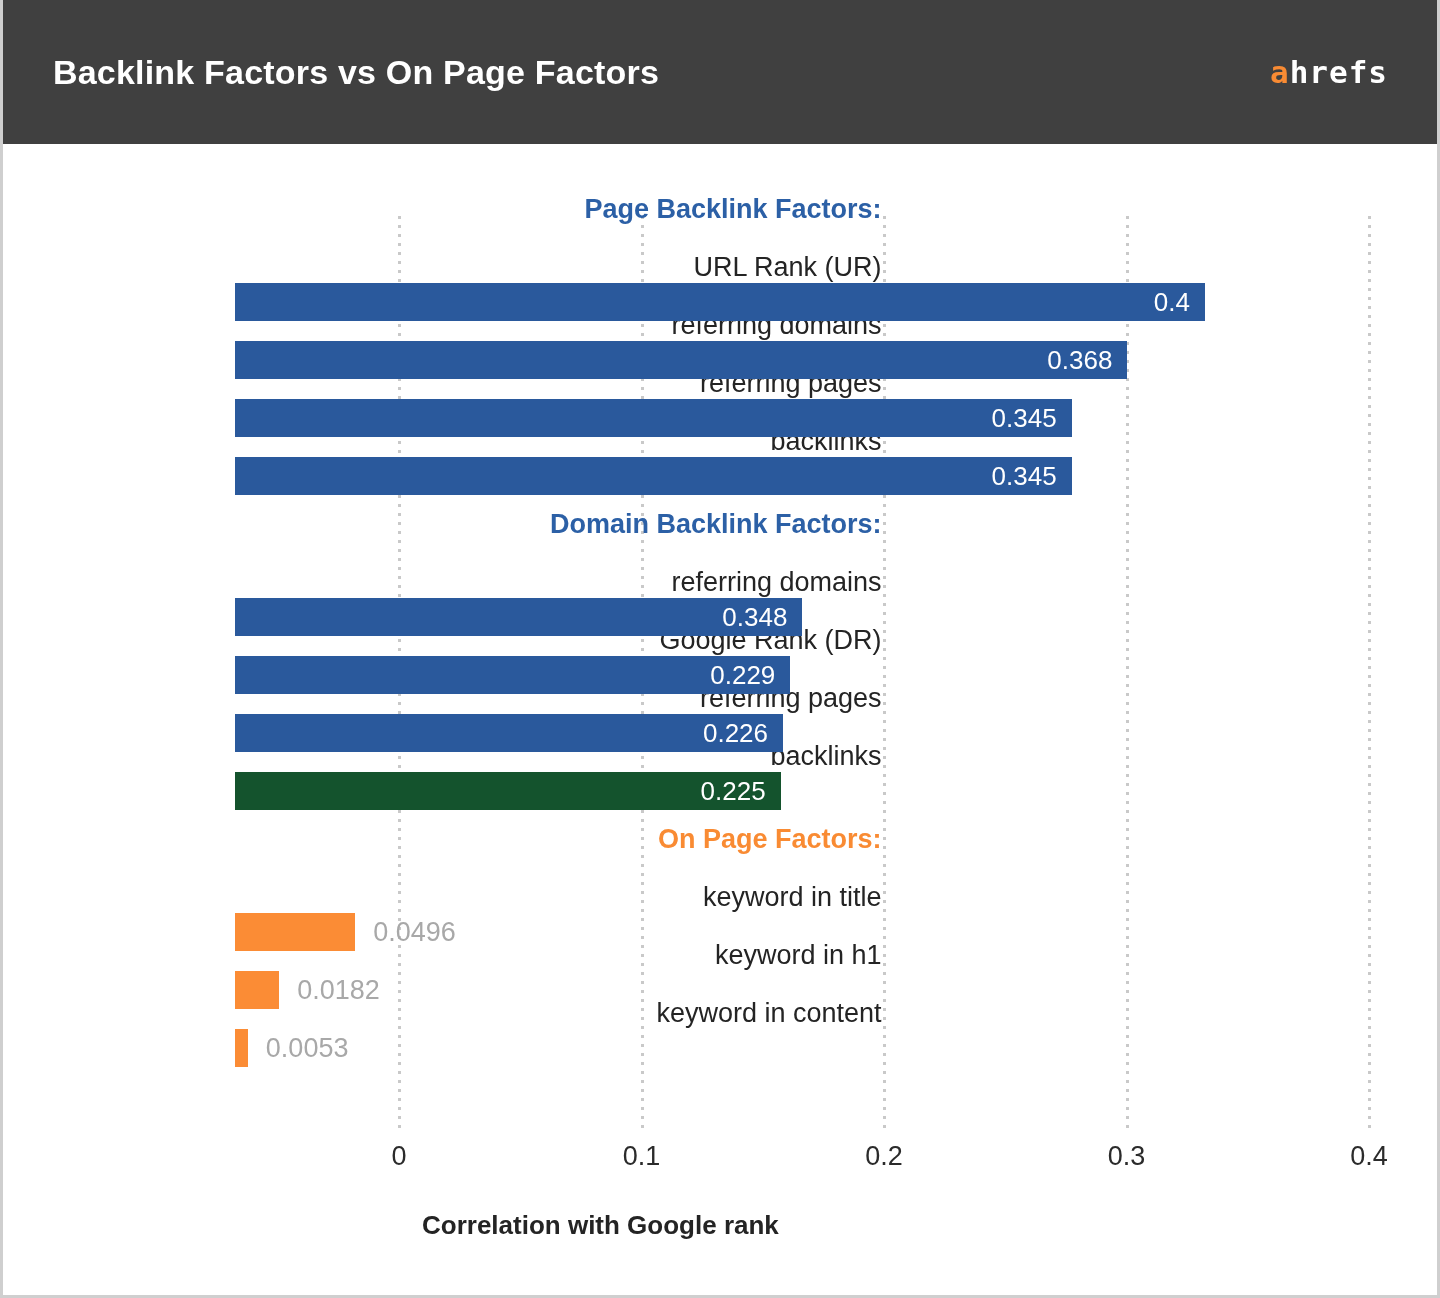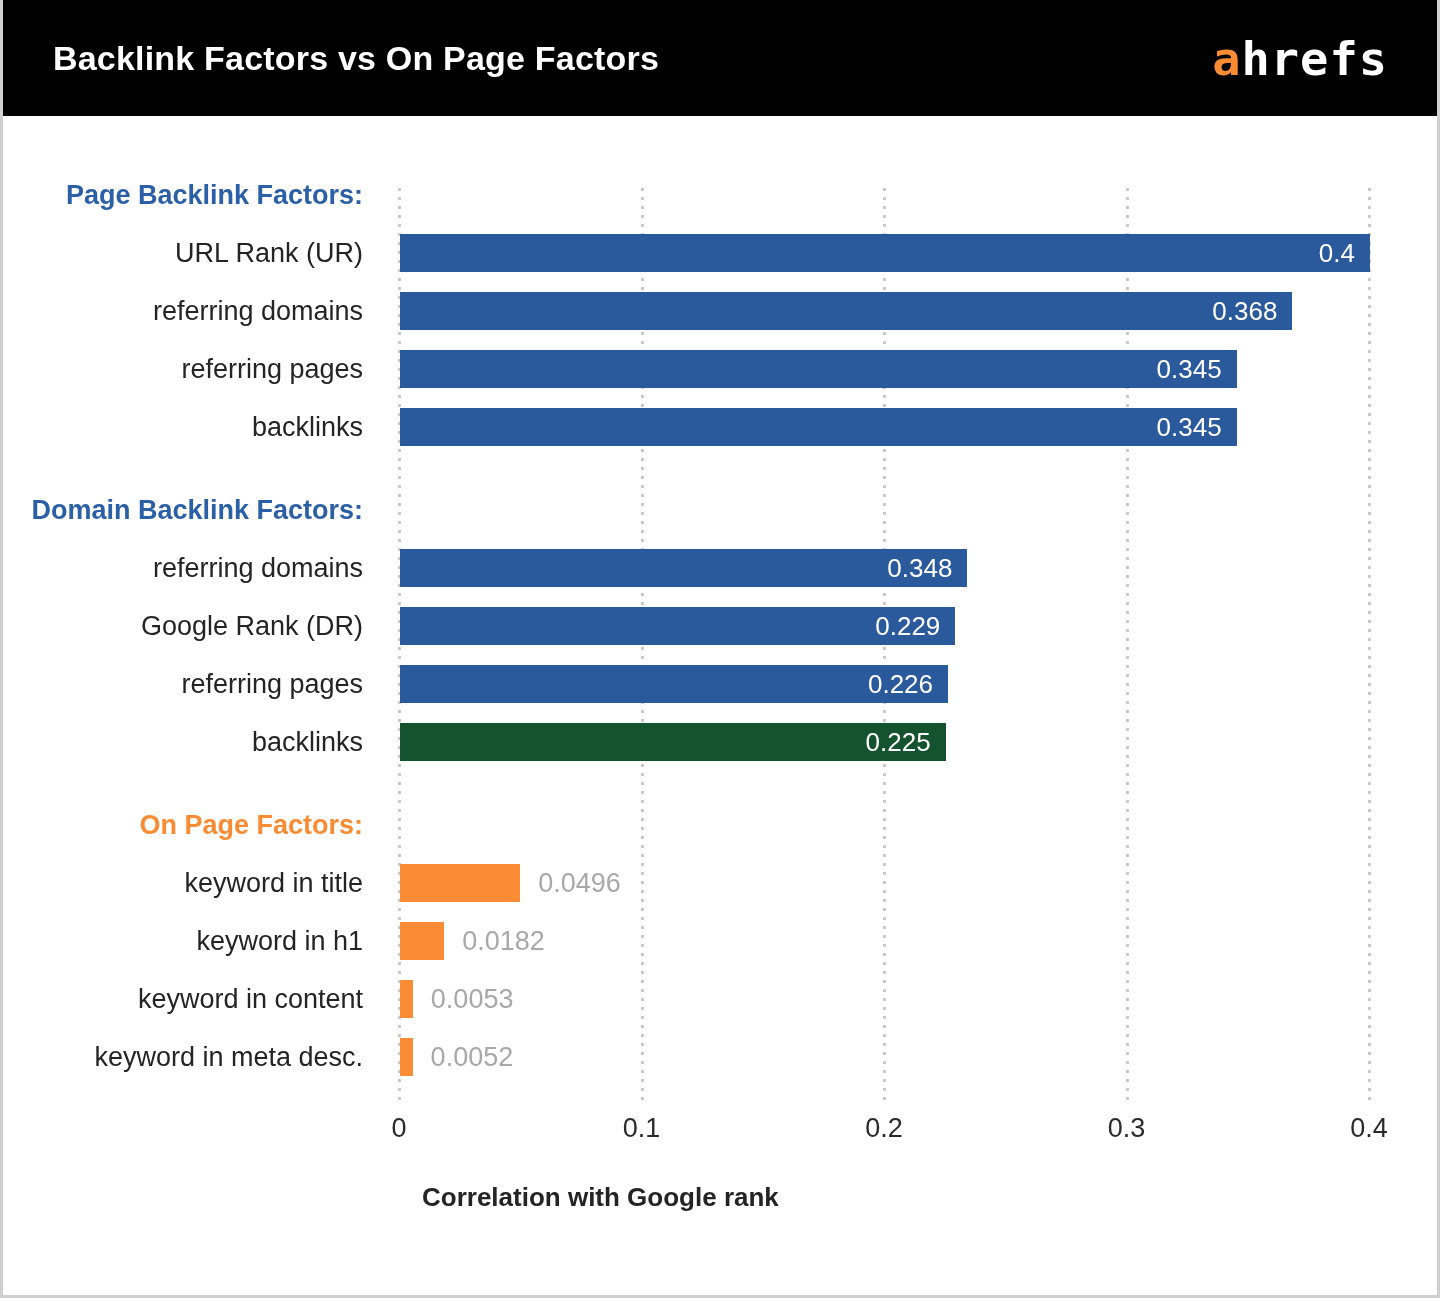--- a/index.html
+++ b/index.html
@@ -13,38 +13,38 @@
     margin: 0 auto;
     background: #ffffff;
     border: 3px solid #cfcfcf;
     border-top: none;
     overflow: hidden;
   }
 
   
   .header {
     position: relative;
-    height: 116px;
+    height: 144px;
     margin: 0 -3px;            
-    background: #000000;
+    background: #404040;
     display: flex;
     align-items: center;
     justify-content: space-between;
     padding: 0 52px 0 53px;
   }
   .title {
     color: #ffffff;
     font-size: 34px;
     font-weight: bold;
     letter-spacing: 0.2px;
   }
   .logo {
     font-family: "DejaVu Sans Mono", monospace;
     font-weight: bold;
-    font-size: 47px;
+    font-size: 31px;
     letter-spacing: 1px;
     color: #ffffff;
   }
   .logo .logo-a { color: #f98b33; }
 
   
   .chart {
     position: relative;
     height: 1169px;
     width: 100%;
@@ -71,20 +71,21 @@
   .rows {
     position: absolute;
     top: 50px;
     left: 0;
     width: 100%;
   }
   .row {
     display: flex;
     height: 58px;
     align-items: center;
+    flex-direction: column;
   }
   .row.gapped { margin-top: 25px; gap: 16px; }
   .row-label {
     width: 397px;
     padding-right: 37px;
     text-align: right;
     font-size: 27px;
     color: #242424;
     white-space: nowrap;
     flex: none;
@@ -257,27 +258,20 @@
             <span class="val-out">0.0182</span>
           </div>
         </div>
         <div class="row">
           <div class="row-label">keyword in content</div>
           <div class="row-plot">
             <div class="bar" style="width: 1.325%; background: rgb(251, 140, 53);"></div>
             <span class="val-out">0.0053</span>
           </div>
         </div>
-        <div class="row">
-          <div class="row-label">keyword in meta desc.</div>
-          <div class="row-plot">
-            <div class="bar" style="width: 1.3%; background: rgb(251, 140, 53);"></div>
-            <span class="val-out">0.0052</span>
-          </div>
-        </div>
       </div>
     <div class="ticks">
         <span class="tick" style="left: 0%;">0</span>
         <span class="tick" style="left: 25%;">0.1</span>
         <span class="tick" style="left: 50%; text-align: center;">0.2</span>
         <span class="tick" style="left: 75%;">0.3</span>
         <span class="tick" style="left: 100%;">0.4</span>
       </div>
     <div class="axis-label">Correlation with Google rank</div>
   </div>

